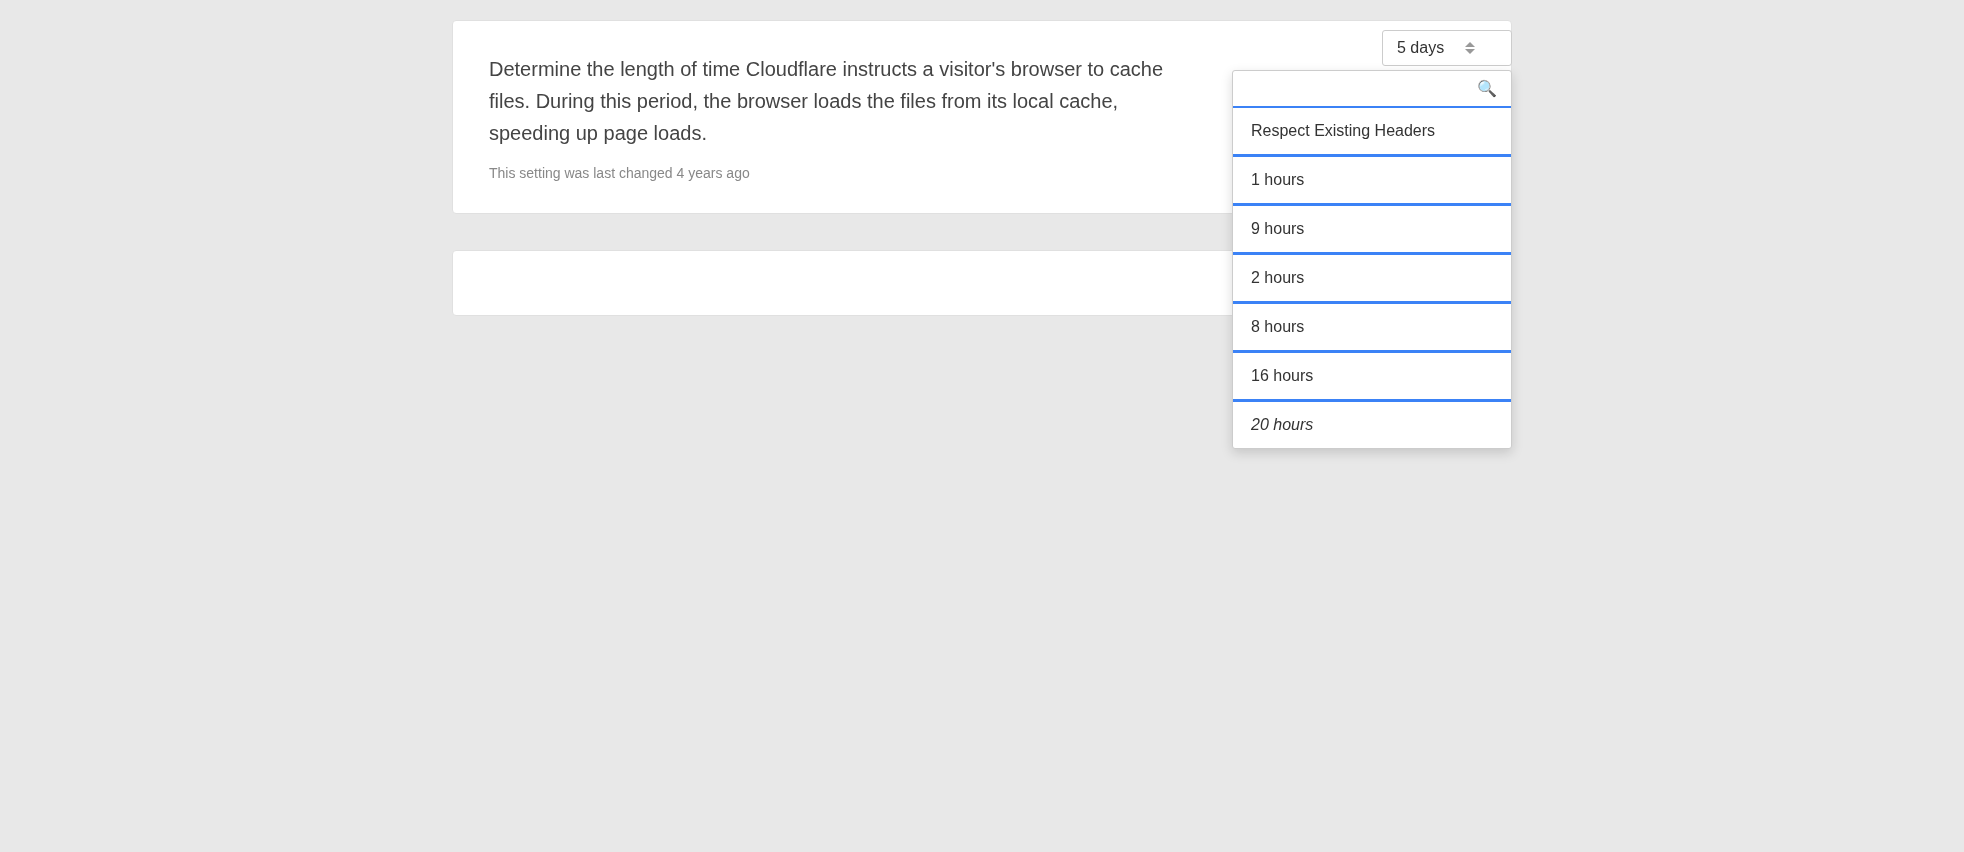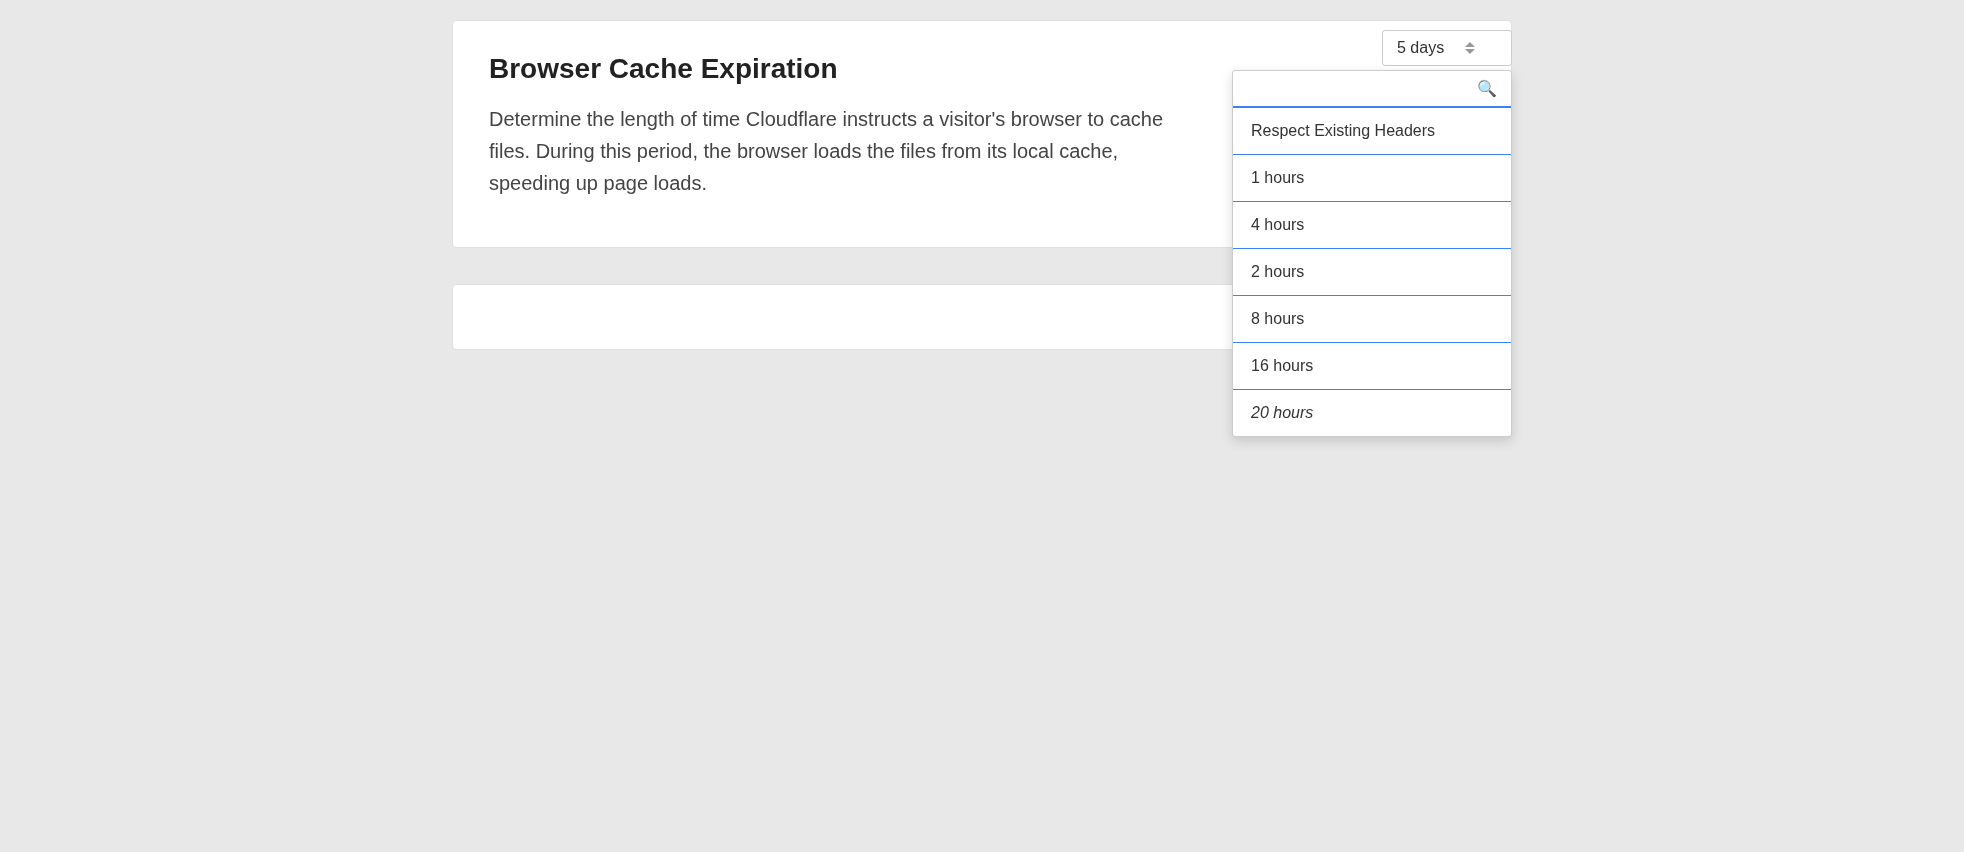--- a/index.html
+++ b/index.html
@@ -141,36 +141,36 @@
       list-style: none;
       max-height: 400px;
       overflow-y: auto;
     }
 
     .option-item {
       padding: 14px 18px;
       font-size: 16px;
       color: #333;
       cursor: pointer;
-      border-bottom: 1px solid #3b82f6;
+      border-bottom: 3px solid #3b82f6;
     }
 
     .option-item:last-child {
       border-bottom: none;
       font-style: italic;
     }
   </style>
 </head>
 <body>
 
 <div class="main-content">
 
   <div class="card">
-    <h2 class="card-title">Browser Cache Expiration</h2>
     <p class="card-description">Determine the length of time Cloudflare instructs a visitor's browser to cache files. During this period, the browser loads the files from its local cache, speeding up page loads.</p>
+    <p class="card-meta">This setting was last changed 4 years ago</p>
   </div>
 
   <div class="dropdown-container">
     <div class="select-wrapper">
       
       <div class="select-display">
         <span>5 days</span>
         <div class="spinner">
           <div class="spinner-up"></div>
           <div class="spinner-down"></div>
@@ -181,21 +181,21 @@
       <div class="dropdown-panel">
         <div class="search-row">
           <input type="text" class="search-input" placeholder="" style="">
           <button class="search-icon-btn">
             <span>🔍</span>
           </button>
         </div>
         <ul class="option-list">
         <li class="option-item">Respect Existing Headers</li>
             <li class="option-item">1 hours</li>
-            <li class="option-item">4 hours</li>
+            <li class="option-item">9 hours</li>
             <li class="option-item">2 hours</li>
             <li class="option-item">8 hours</li>
             <li class="option-item">16 hours</li>
             <li class="option-item">20 hours</li>
           </ul>
       </div>
     </div>
   </div>
 
   <div class="separator"></div>

